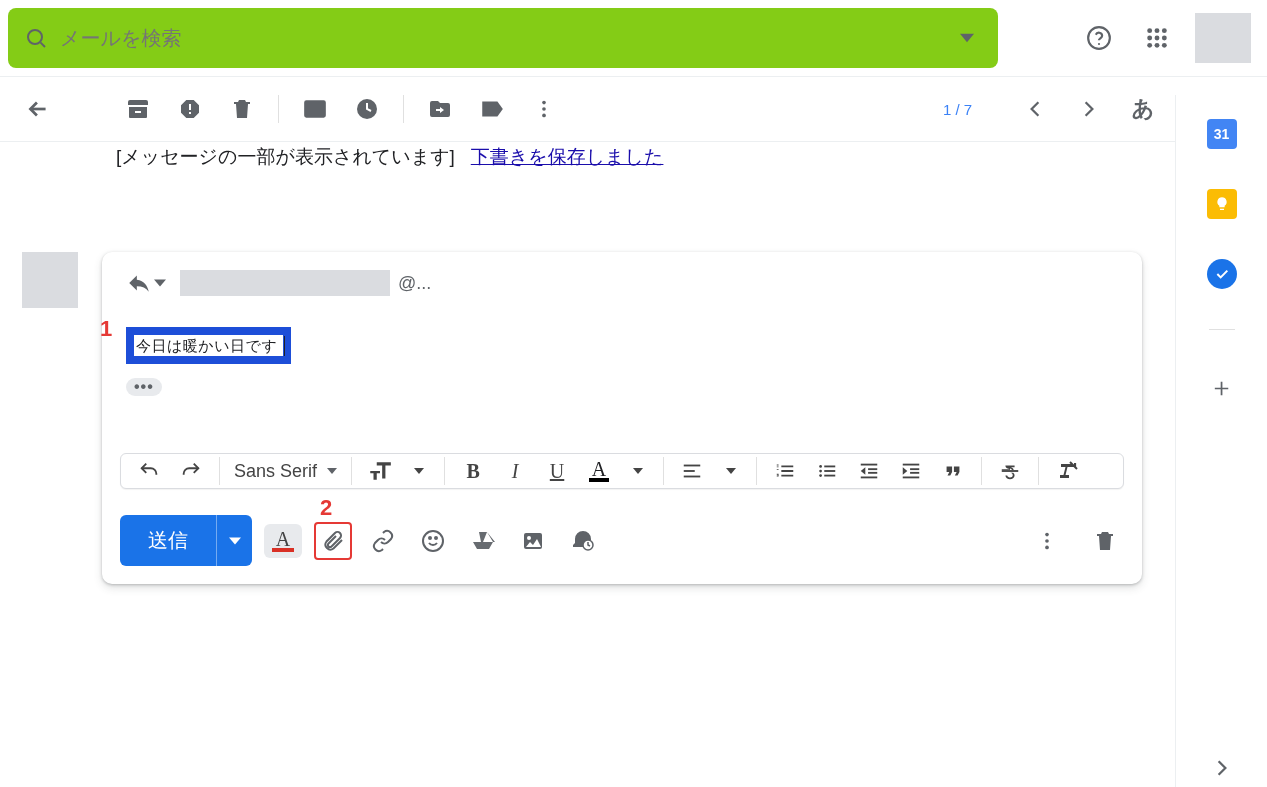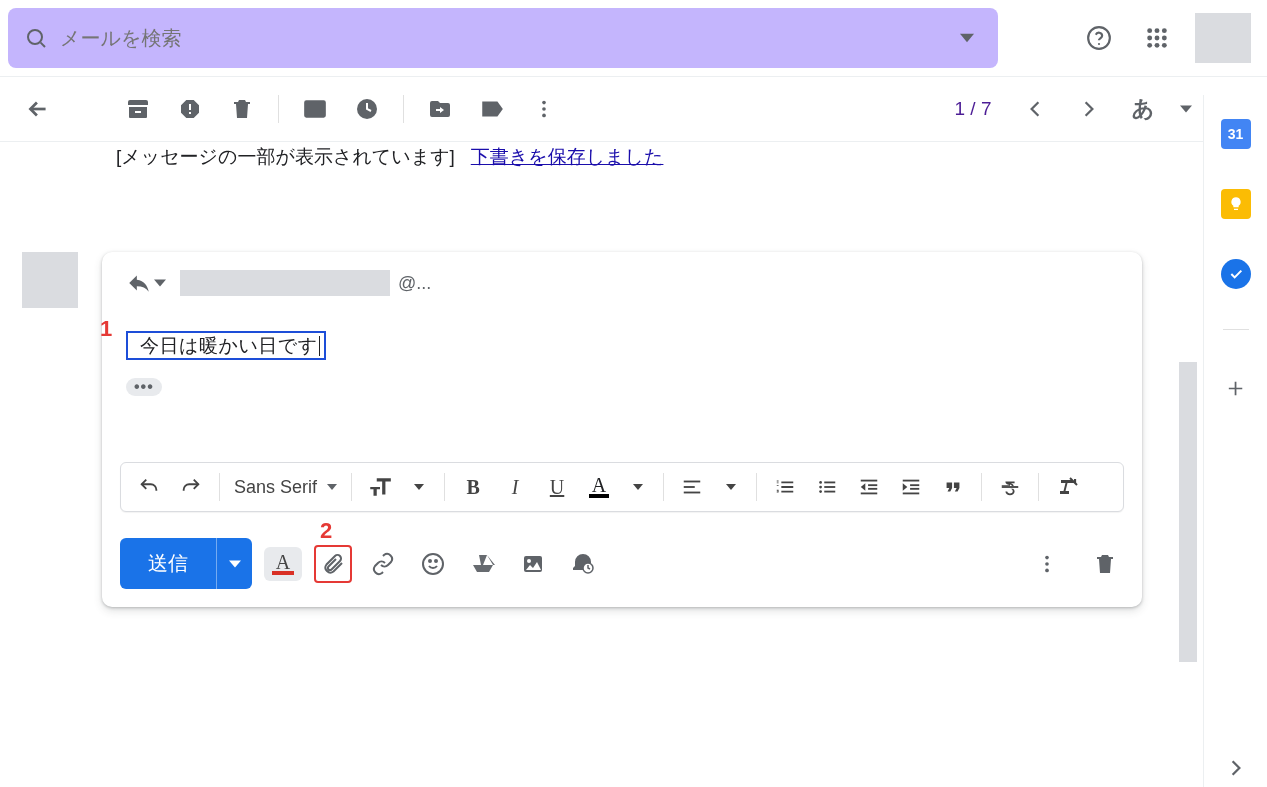--- a/index.html
+++ b/index.html
@@ -1,64 +1,64 @@
 <!DOCTYPE html>
 <html><head>
 <meta charset="utf-8">
 <style>
   * { box-sizing: border-box; }
   html, body { margin: 0; padding: 0; font-family: Arial, "Hiragino Sans", "Meiryo", sans-serif; background: #fff; color: #202124; }
   .page { width: 1267px; height: 787px; position: relative; overflow: hidden; }
 
   
   .header { display: flex; align-items: center; padding: 8px 16px 8px 8px; gap: 16px; }
-  .search-bar { display: flex; align-items: center; background: #c4b5fd; border-radius: 8px; height: 60px; flex: 0 0 990px; padding: 0 14px; }
+  .search-bar { display: flex; align-items: center; background: #84cc16; border-radius: 8px; height: 60px; flex: 0 0 990px; padding: 0 14px; }
   .search-bar .search-icon { color: #5f6368; flex: 0 0 28px; display:flex; align-items:center; justify-content:center; }
   .search-input { flex: 1; border: none; background: transparent; font-size: 20px; color: #5f6368; outline: none; padding: 0 10px; }
   .search-bar .caret { color: #5f6368; padding: 0 10px; }
   .header-right { display: flex; align-items: center; gap: 18px; margin-left: auto; }
   .icon-btn { width: 40px; height: 40px; display: inline-flex; align-items: center; justify-content: center; border-radius: 50%; color: #5f6368; cursor: pointer; }
   .avatar { width: 56px; height: 50px; background: #dadce0; }
 
   
   .divider { height: 1px; background: #eceff1; }
 
   
   .toolbar { display: flex; align-items: center; height: 64px; padding: 0 16px; gap: 8px; }
   .tb-icon { width: 44px; height: 44px; display: inline-flex; align-items: center; justify-content: center; color: #5f6368; cursor:pointer; }
   .tb-sep { width: 1px; height: 28px; background: #e0e0e0; margin: 0 6px; }
   .toolbar-right { margin-left: auto; display: flex; align-items: center; gap: 10px; }
-  .pager { color: #4c1d95; font-size: 19px; min-width: 60px; text-align: center; }
+  .pager { color: #3b82f6; font-size: 15px; min-width: 60px; text-align: left; }
   .ja-icon { font-size: 22px; font-weight: 700; color: #5f6368; }
 
   
   .msg-line { padding: 2px 0 8px 116px; font-size: 19px; }
   .msg-line .link { color: #1a0dab; text-decoration: underline; cursor: pointer; }
 
   
   .thread-avatar { position: absolute; left: 22px; top: 252px; width: 56px; height: 56px; background: #dadce0; }
 
   
   .compose { position: absolute; left: 102px; top: 252px; width: 1040px; background: #fff; border-radius: 10px; box-shadow: 0 1px 3px rgba(60,64,67,.3), 0 4px 8px rgba(60,64,67,.15); padding: 14px 18px 18px 18px; }
   .compose-head { display: flex; align-items: center; gap: 8px; }
   .reply-btn { color: #5f6368; display:flex; align-items:center; gap:2px; cursor:pointer; padding: 4px 6px; }
   .recipient-blank { width: 210px; height: 26px; background: #dadce0; }
   .recipient-domain { color: #5f6368; font-size: 18px; }
   .draft-saved { margin-left: auto; color: #5f6368; font-size: 18px; display:flex; align-items:center; gap:14px; }
 
   .compose-body { position: relative; min-height: 150px; padding-top: 32px; padding-left: 6px; }
   .body-text-wrap { position: relative; display: inline-block; }
-  .body-text { font-size: 19px; line-height: 28px; border: 2px solid #1d4ed8; padding: 2px 6px 2px 12px; letter-spacing: 0.5px; }
+  .body-text { font-size: 15px; line-height: 28px; border: 8px solid #1d4ed8; padding: 2px 6px 2px 2px; letter-spacing: 0.5px; }
   .body-cursor { position:absolute; right:6px; top:4px; bottom:4px; width:1px; background:#202124; }
   .ann1 { position: absolute; left: -20px; top: 16px; color: #e53935; font-weight: 700; font-size: 22px; }
 
   .trimmed-pill { display:inline-flex; align-items:center; justify-content:center; background:#e8eaed; color:#5f6368; border-radius: 10px; padding: 0 8px; height: 18px; margin-top: 18px; cursor:pointer; font-weight:700; letter-spacing:1px; }
 
   
-  .fmt-bar { margin-top: 12px; background: #fff; border: 1px solid #dadce0; border-radius: 6px; height: 50px; display:flex; align-items:center; padding: 4px 8px; gap: 2px; box-shadow: 0 1px 1px rgba(0,0,0,.05); }
+  .fmt-bar { margin-top: 3px; background: #fff; border: 1px solid #dadce0; border-radius: 6px; height: 36px; display:flex; align-items:center; padding: 4px 8px; gap: 2px; box-shadow: 0 1px 1px rgba(0,0,0,.05); }
   .fmt-btn { width: 40px; height: 40px; display:inline-flex; align-items:center; justify-content:center; color:#444; cursor:pointer; border-radius:4px; font-family: "Times New Roman", serif; }
   .fmt-btn.small-pad { width: 34px; }
   .fmt-sep { width: 1px; height: 28px; background: #e0e0e0; margin: 0 6px; }
   .font-select { display:flex; align-items:center; gap:10px; color:#444; font-size:18px; cursor:pointer; padding: 0 6px; }
   .font-select .caret { font-size:12px; color:#5f6368; }
   .text-color-btn { display:flex; flex-direction:column; align-items:center; justify-content:center; width:40px; cursor:pointer; }
   .text-color-btn .A { font-family:"Times New Roman",serif; font-size:20px; line-height:18px; }
   .text-color-btn .bar { width:20px; height:4px; background:#000; }
   .bold { font-weight:700; font-size:20px; }
   .italic { font-style:italic; font-size:20px; }
@@ -71,21 +71,21 @@
   .send-more { background:#1a73e8; color:#fff; width:36px; display:flex; align-items:center; justify-content:center; border-radius: 0 6px 6px 0; border-left:1px solid rgba(255,255,255,.4); cursor:pointer; }
   .fmt-toggle { background:#e8eaed; border-radius:6px; padding:6px 8px; display:flex; flex-direction:column; align-items:center; cursor:pointer; }
   .fmt-toggle .A { font-family:"Times New Roman",serif; font-size:20px; line-height:18px; color:#444; }
   .fmt-toggle .bar { width:22px; height:4px; background:#d93025; }
   .send-icon { width:38px; height:38px; display:inline-flex; align-items:center; justify-content:center; color:#5f6368; cursor:pointer; border-radius:4px; }
   .attach-highlight { border:2px solid #e53935; }
   .ann2 { position:absolute; color:#e53935; font-weight:700; font-size:22px; }
   .send-row-right { margin-left:auto; display:flex; align-items:center; gap:20px; }
 
   
-  .sidepanel { position:absolute; top:95px; right:0; width:64px; bottom:0; border-left:1px solid #eceff1; background:#fff; display:flex; flex-direction:column; align-items:center; padding-top:24px; gap:40px; }
+  .sidepanel { position:absolute; top:95px; right:0; width:92px; bottom:0; border-left:1px solid #eceff1; background:#fff; display:flex; flex-direction:column; align-items:center; padding-top:24px; gap:40px; }
   .side-app { width:30px; height:30px; border-radius:4px; display:flex; align-items:center; justify-content:center; font-size:14px; font-weight:700; color:#fff; cursor:pointer; }
   .side-sep { width:26px; height:1px; background:#e0e0e0; }
   .side-plus { color:#5f6368; font-size:26px; cursor:pointer; }
   .side-expand { position:absolute; bottom:10px; color:#5f6368; cursor:pointer; }
 
   
   .vscroll { position:absolute; right:70px; top:362px; width:18px; height:300px; background:#dadce0; }
 
   svg { display:block; }
 </style>

